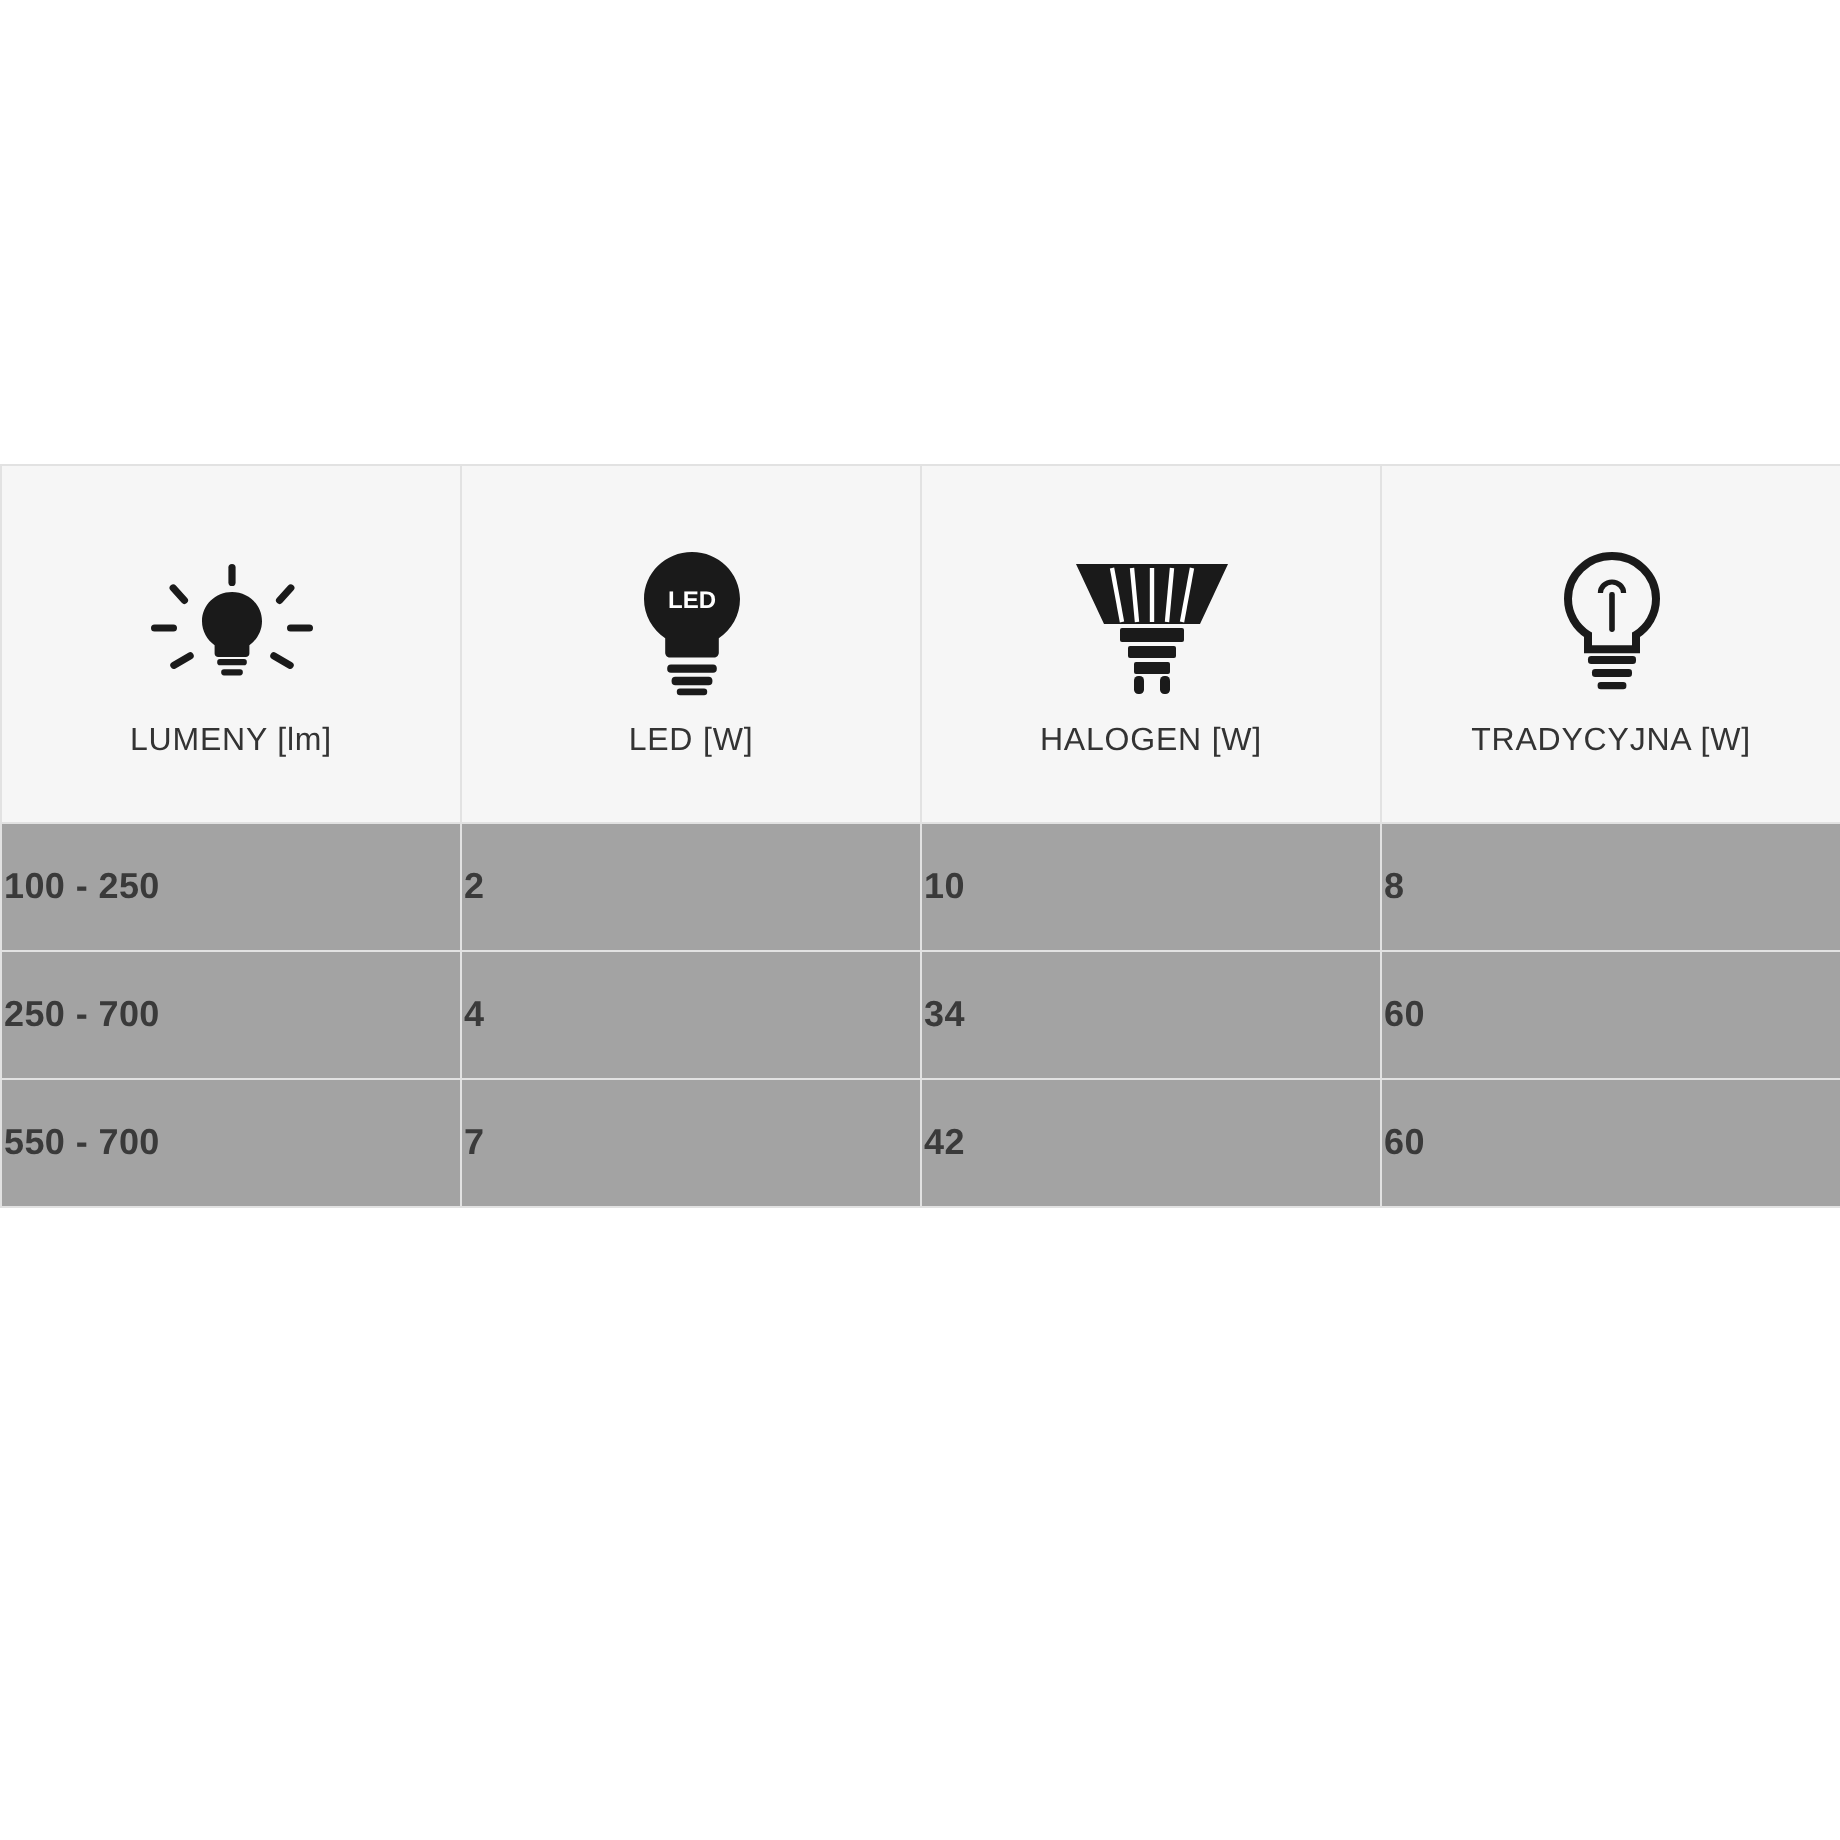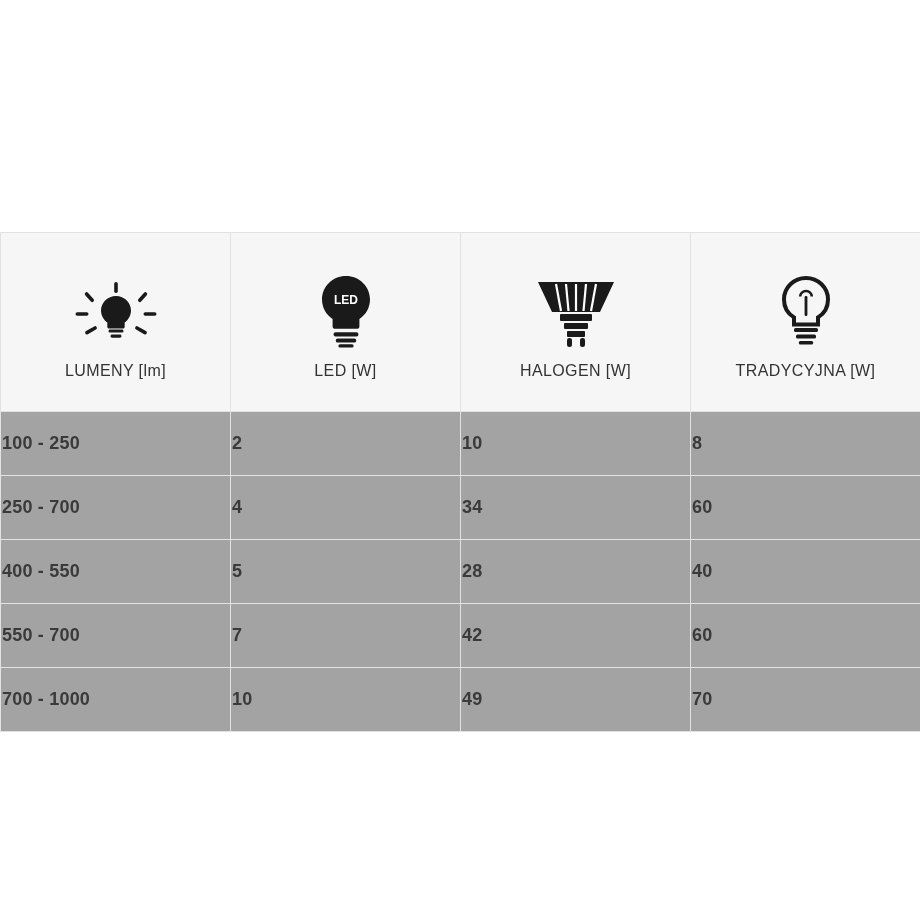--- a/index.html
+++ b/index.html
@@ -207,38 +207,26 @@
           <td>8</td>
         </tr>
 
         <tr>
           <td>250 - 700</td>
           <td>4</td>
           <td>34</td>
           <td>60</td>
         </tr>
 
-        <tr>
-          <td>400 - 550</td>
-          <td>5</td>
-          <td>28</td>
-          <td>40</td>
-        </tr>
 
         <tr>
           <td>550 - 700</td>
           <td>7</td>
           <td>42</td>
           <td>60</td>
         </tr>
 
-        <tr>
-          <td>700 - 1000</td>
-          <td>10</td>
-          <td>49</td>
-          <td>70</td>
-        </tr>
 
       </tbody>
     </table>
   </div>
 
 </div>
 
 </body></html>

